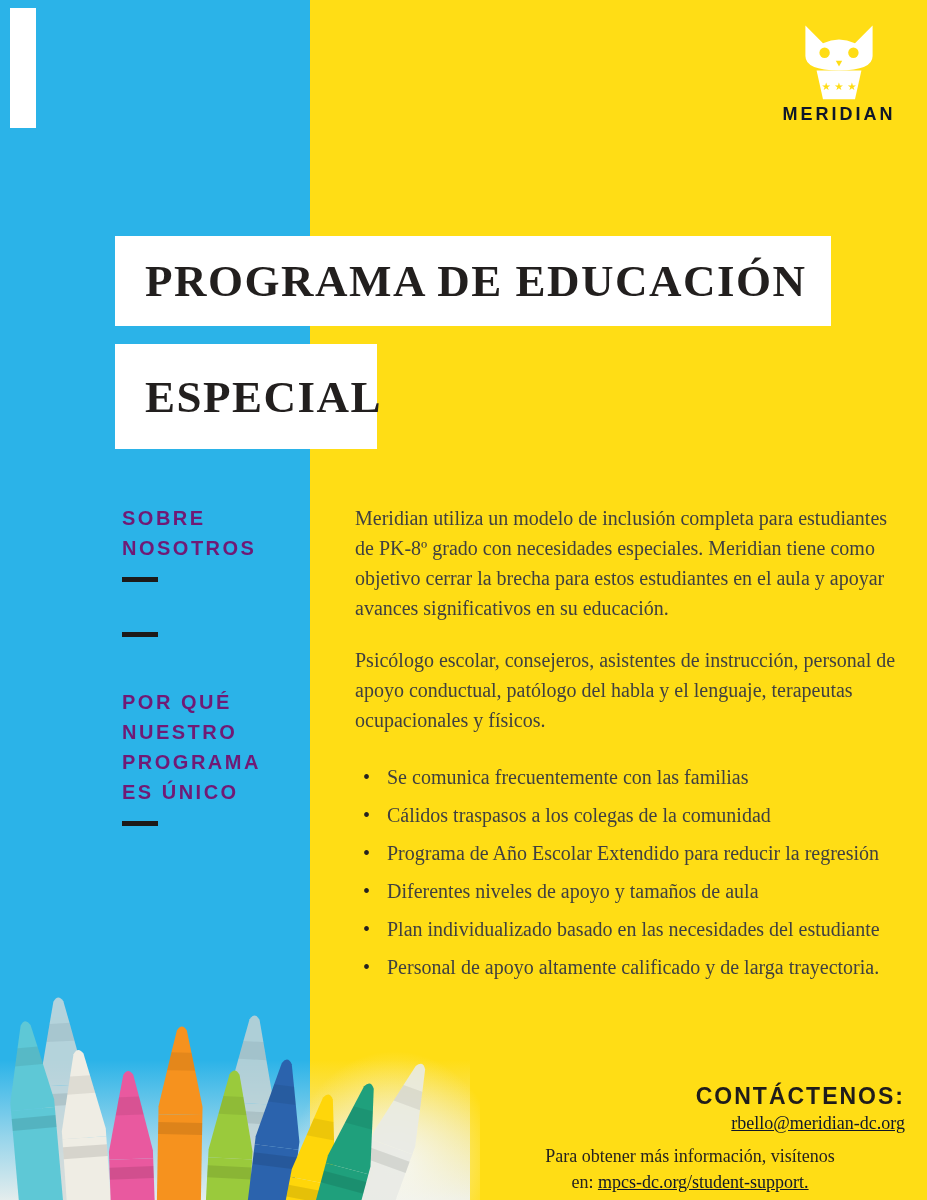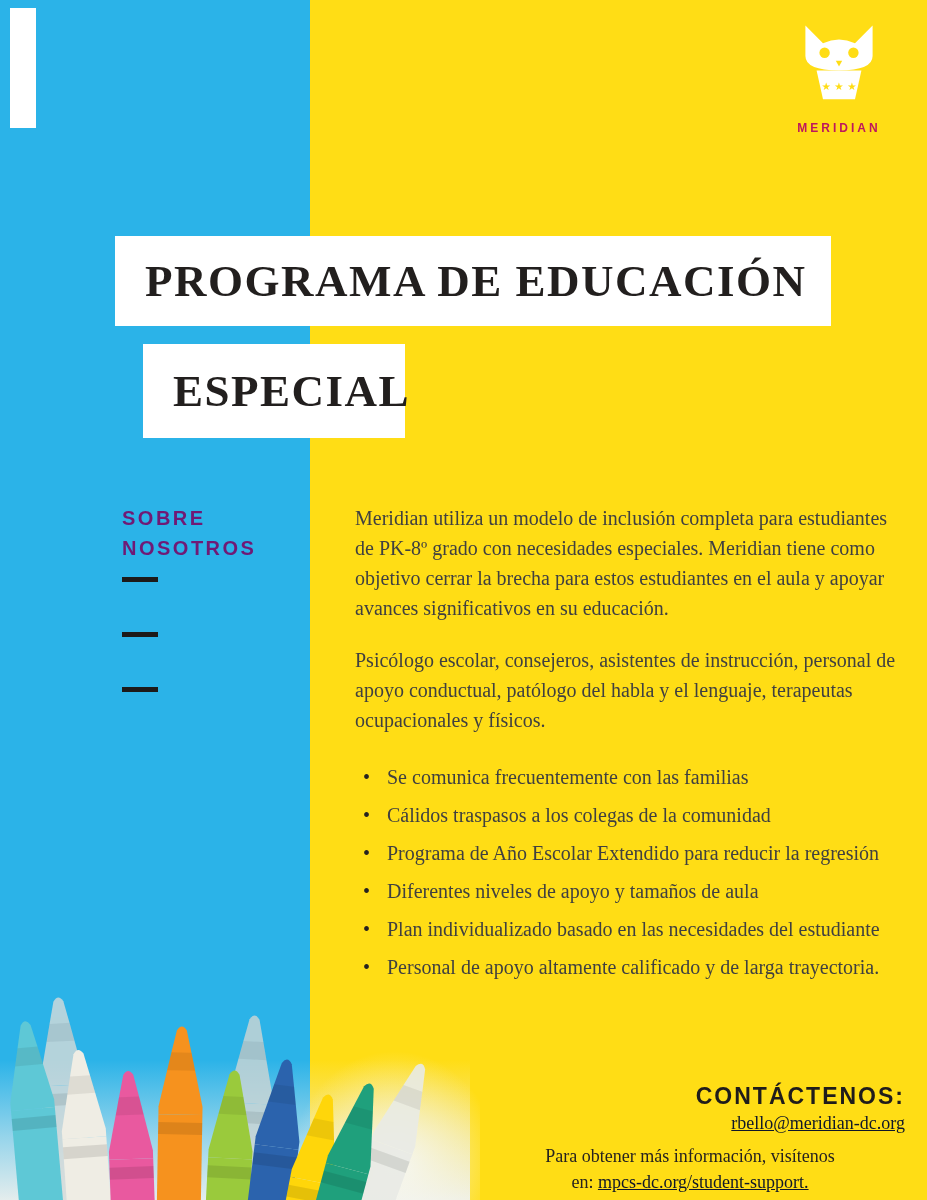--- a/index.html
+++ b/index.html
@@ -20,33 +20,33 @@
     position:absolute;left:10px;top:8px;width:26px;height:120px;
     background:#ffffff;
   }
   
   .logo{
     position:absolute;top:24px;right:26px;width:124px;
     text-align:center;
   }
   .logo svg{display:block;margin:0 auto;}
   .logo-name{
-    margin-top:17px;
+    margin-top:0;
     font-family:"Liberation Sans", sans-serif;
-    font-weight:bold;font-size:12px;letter-spacing:3px;
-    color:#be185d;
+    font-weight:bold;font-size:18px;letter-spacing:3px;
+    color:#0f172a;
   }
   
   .banner{
     position:absolute;background:#ffffff;
     display:flex;align-items:center;
     padding:0 30px;box-sizing:border-box;
   }
   .banner-1{left:115px;top:236px;width:716px;height:90px;}
-  .banner-2{left:115px;top:344px;width:262px;height:94px;margin-left:28px;}
+  .banner-2{left:115px;top:344px;width:262px;height:105px;}
   .banner .t{
     font-family:"Liberation Serif", serif;
     font-weight:bold;font-size:45px;letter-spacing:1.5px;
     color:#221f1e;white-space:nowrap;
   }
   
   .side{
     position:absolute;left:122px;top:503px;width:170px;
   }
   .side-item{margin-bottom:50px;}
@@ -141,20 +141,24 @@
   <div class="side">
     <div class="side-item">
       <div class="side-label">SOBRE
 NOSOTROS</div>
       <div class="dash"></div>
     </div>
     <div class="side-item">
       <div class="dash"></div>
     </div>
     <div class="side-item">
+      <div class="side-label">POR QUÉ
+NUESTRO
+PROGRAMA
+ES ÚNICO</div>
       <div class="dash"></div>
     </div>
   </div>
 
   <div class="main">
     <p>Meridian utiliza un modelo de inclusión completa para estudiantes de PK-8º grado con necesidades especiales. Meridian tiene como objetivo cerrar la brecha para estos estudiantes en el aula y apoyar avances significativos en su educación.</p>
     <p>Psicólogo escolar, consejeros, asistentes de instrucción, personal de apoyo conductual, patólogo del habla y el lenguaje, terapeutas ocupacionales y físicos.</p>
     <ul>
       <li>Se comunica frecuentemente con las familias</li>
       <li>Cálidos traspasos a los colegas de la comunidad</li>

